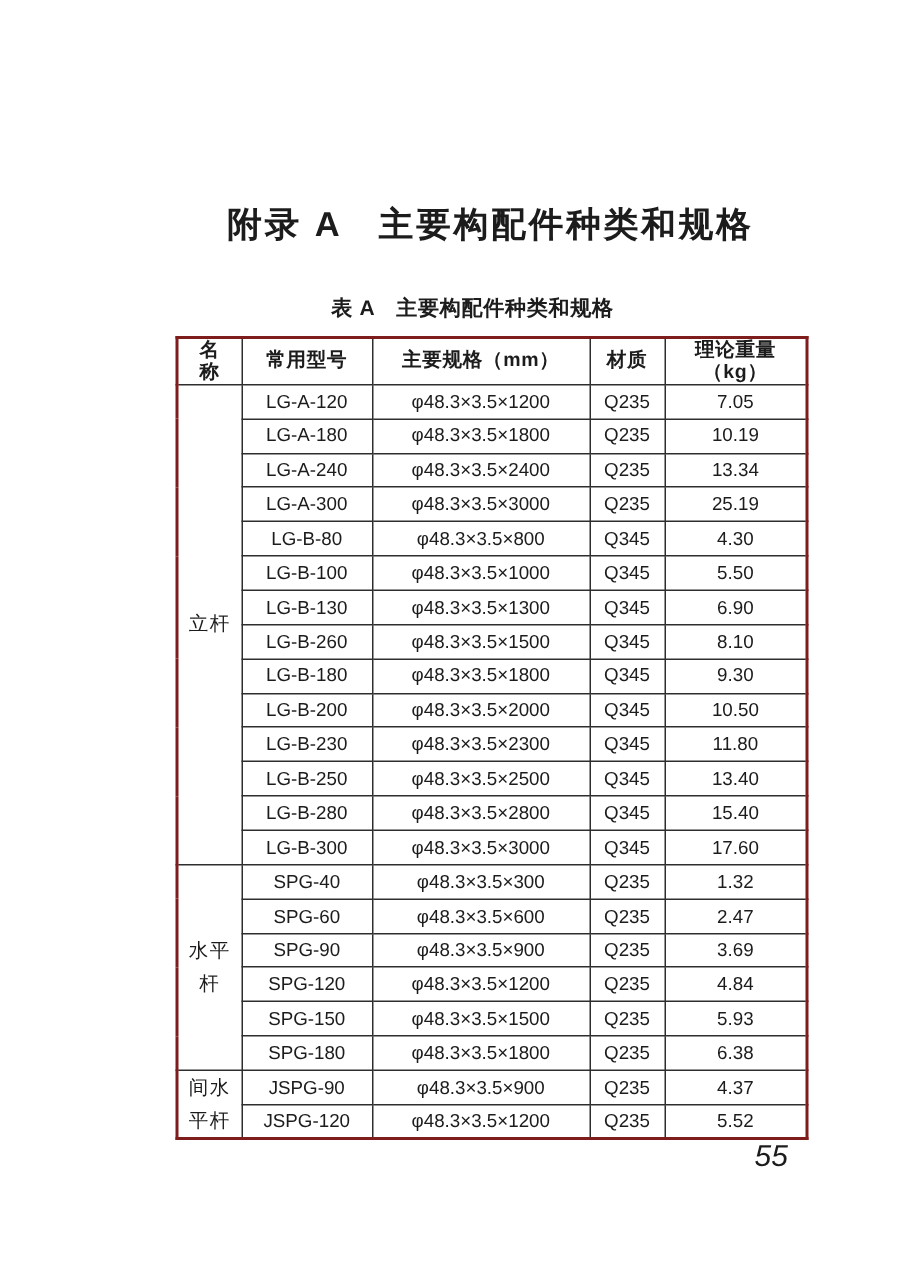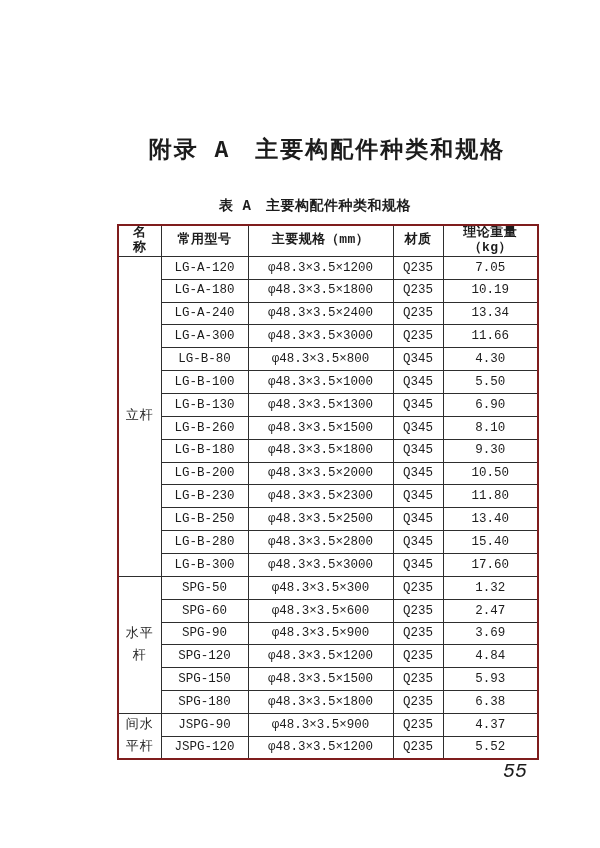--- a/index.html
+++ b/index.html
@@ -1,21 +1,21 @@
 <!DOCTYPE html>
 <html><head>
 <meta charset="utf-8">
 <style>
   html, body { margin: 0; padding: 0; background: #ffffff; }
   .page {
     position: relative;
     width: 600px;
     height: 804px;
     background: #ffffff;
-    font-family: Liberation Mono, monospace;
+    font-family: Liberation Sans, sans-serif;
     color: #1c1c1c;
     overflow: hidden;
   }
   .doc-title {
     position: absolute;
     top: 134px;
     left: 117px;
     width: 420px;
     text-align: center;
     font-size: 23px;
@@ -113,21 +113,21 @@
         <tr>
           <td>LG-A-240</td>
           <td>φ48.3×3.5×2400</td>
           <td>Q235</td>
           <td>13.34</td>
         </tr>
         <tr>
           <td>LG-A-300</td>
           <td>φ48.3×3.5×3000</td>
           <td>Q235</td>
-          <td>11.66</td>
+          <td>25.19</td>
         </tr>
         <tr>
           <td>LG-B-80</td>
           <td>φ48.3×3.5×800</td>
           <td>Q345</td>
           <td>4.30</td>
         </tr>
         <tr>
           <td>LG-B-100</td>
           <td>φ48.3×3.5×1000</td>
@@ -177,21 +177,21 @@
           <td>15.40</td>
         </tr>
         <tr>
           <td>LG-B-300</td>
           <td>φ48.3×3.5×3000</td>
           <td>Q345</td>
           <td>17.60</td>
         </tr>
         <tr>
           <td rowspan="6" class="group-cell">水平杆</td>
-          <td>SPG-50</td>
+          <td>SPG-40</td>
           <td>φ48.3×3.5×300</td>
           <td>Q235</td>
           <td>1.32</td>
         </tr>
         <tr>
           <td>SPG-60</td>
           <td>φ48.3×3.5×600</td>
           <td>Q235</td>
           <td>2.47</td>
         </tr>

